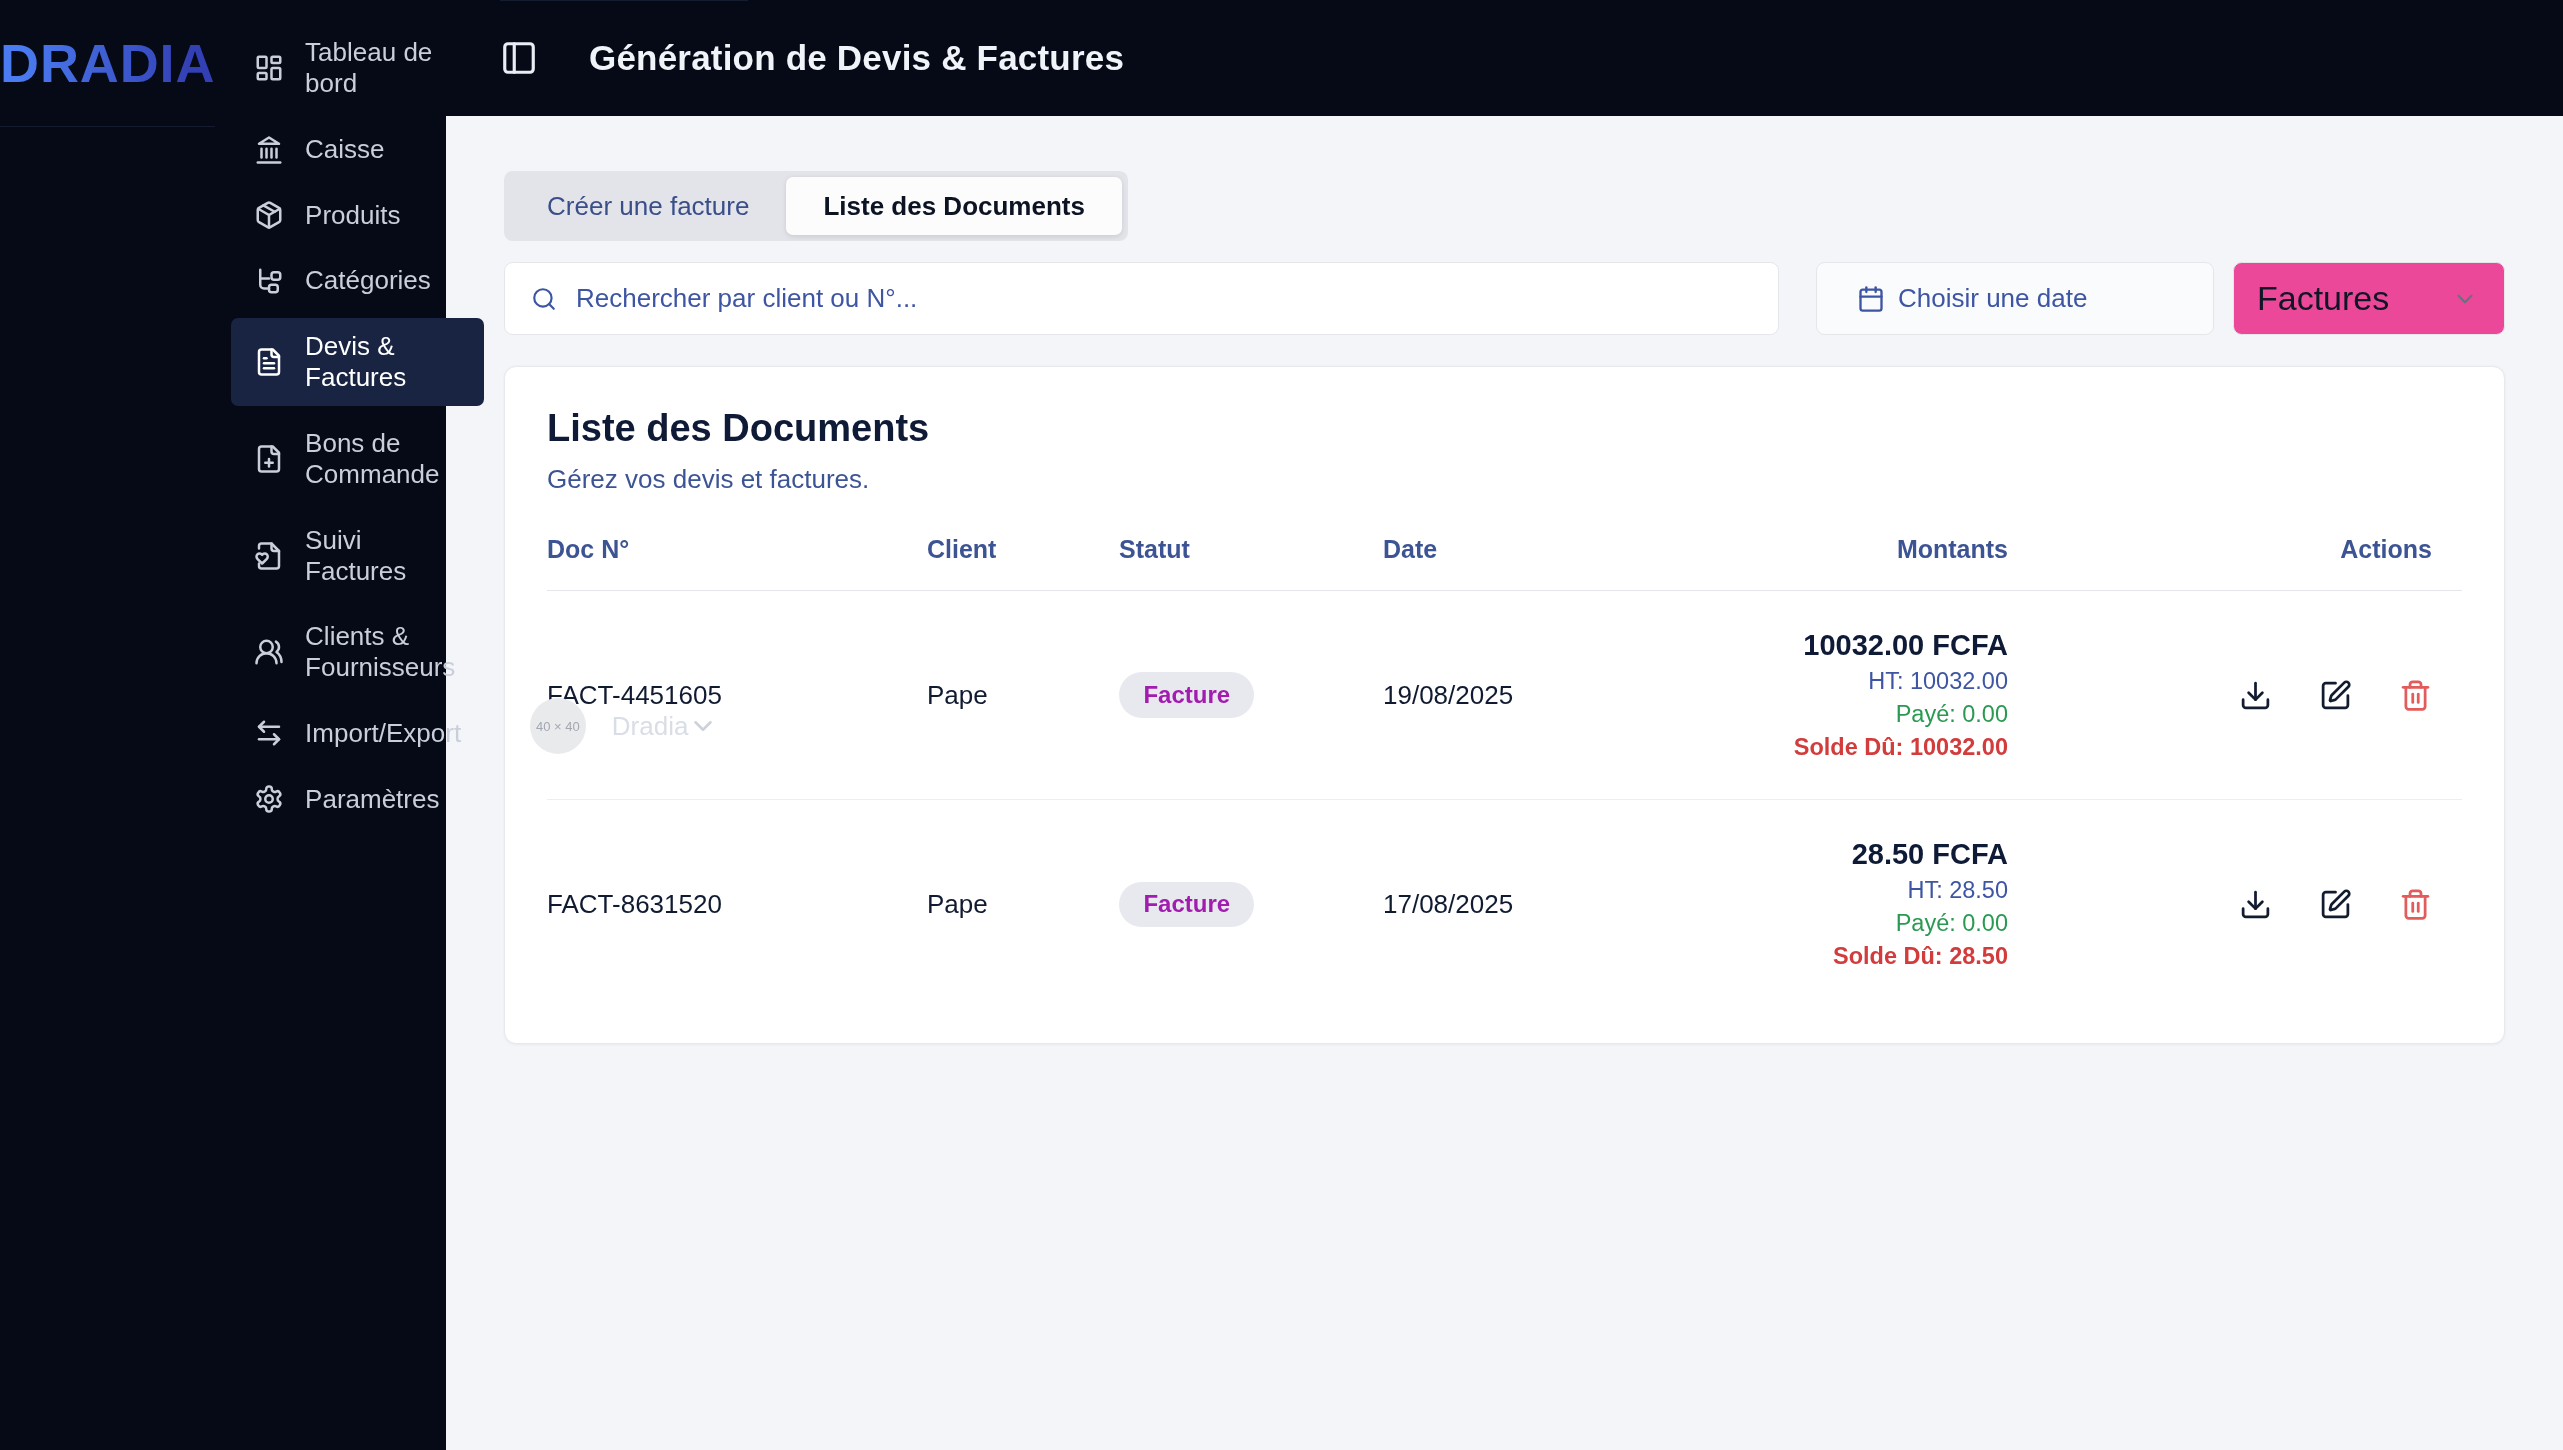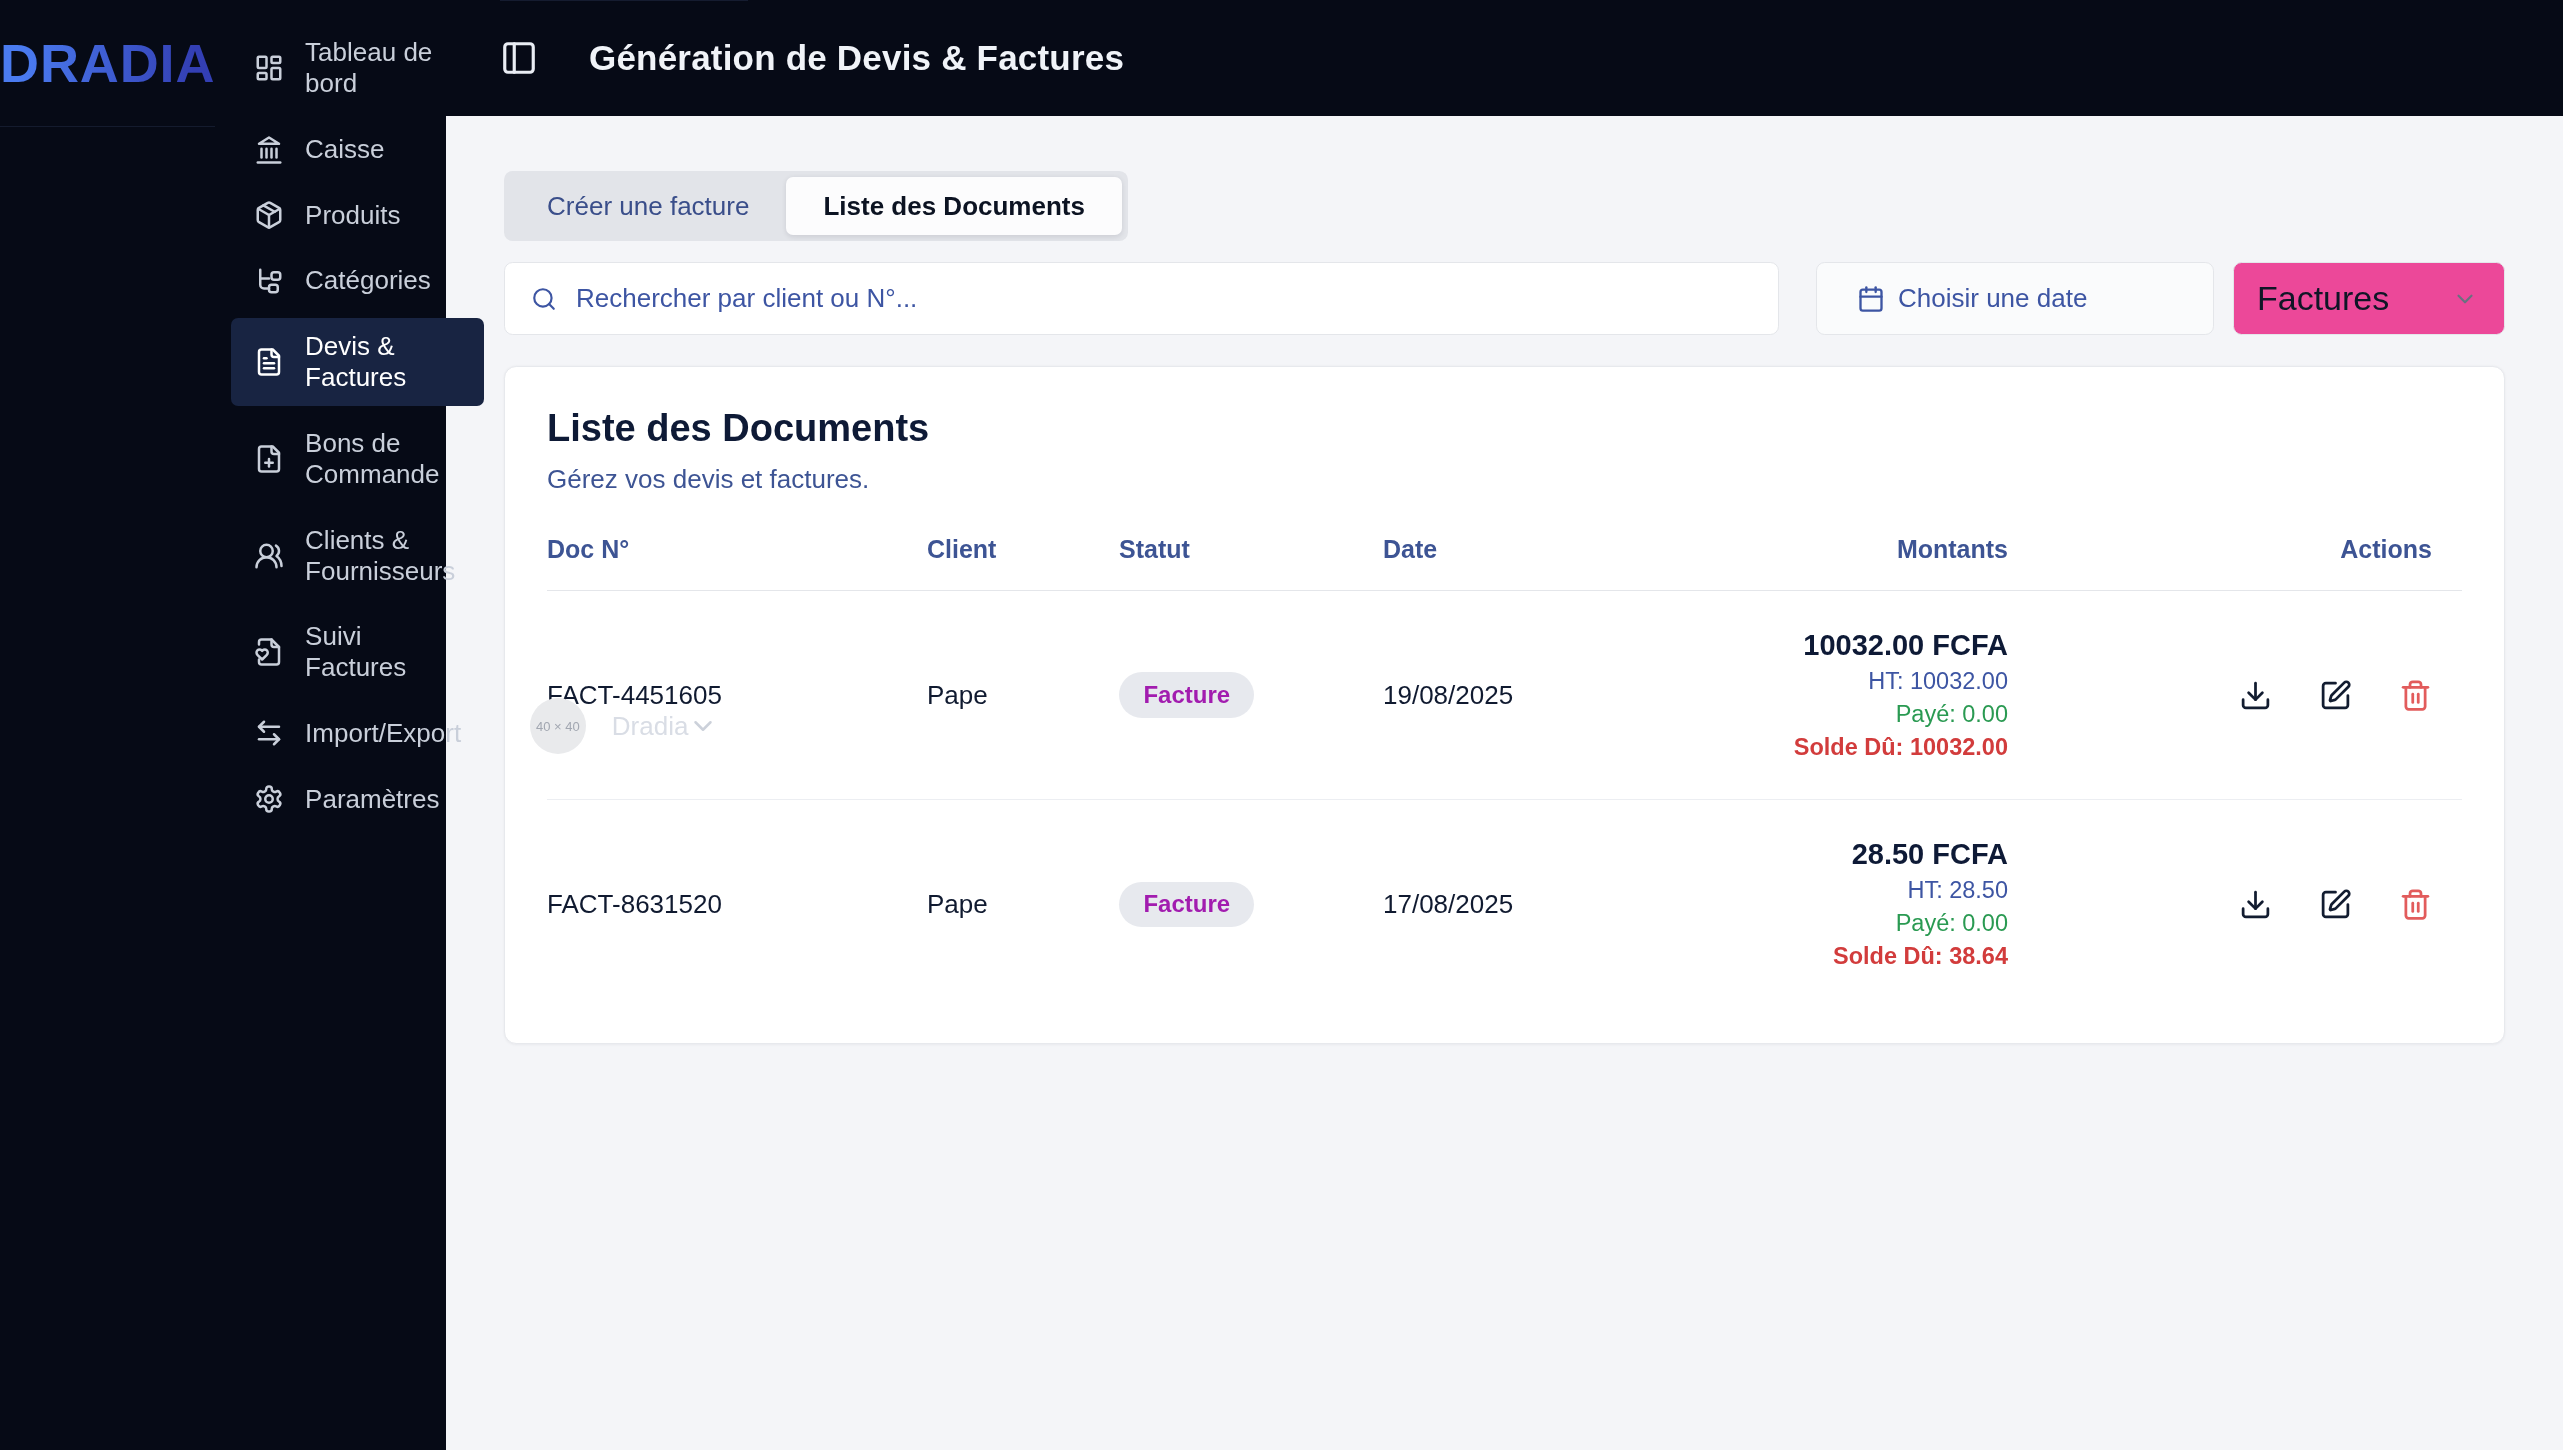--- a/index.html
+++ b/index.html
@@ -202,33 +202,33 @@
       <svg class="nav-ico" viewBox="0 0 24 24" fill="none" stroke="currentColor" stroke-width="2" stroke-linecap="round" stroke-linejoin="round">
           <path d="M15 2H6a2 2 0 0 0-2 2v16a2 2 0 0 0 2 2h12a2 2 0 0 0 2-2V7Z"></path>
           <path d="M14 2v4a2 2 0 0 0 2 2h4"></path>
           <path d="M9 15h6"></path>
           <path d="M12 18v-6"></path>
         </svg>
       <span>Bons de Commande</span>
     </div>
     <div class="nav-item">
       <svg class="nav-ico" viewBox="0 0 24 24" fill="none" stroke="currentColor" stroke-width="2" stroke-linecap="round" stroke-linejoin="round">
+          <path d="M4 6V4a2 2 0 0 1 2-2h8l6 6v12a2 2 0 0 1-2 2H6a2 2 0 0 1-2-2v-2"></path>
+          <path d="M14 2v4a2 2 0 0 0 2 2h4"></path>
+          <path d="M10.29 10.7a2.43 2.43 0 0 0-2.66-.52c-.29.12-.56.3-.78.53l-.35.34-.35-.34a2.43 2.43 0 0 0-2.65-.53c-.3.12-.56.3-.79.53-.95.94-1 2.53.2 3.74L6.5 18l3.6-3.55c1.2-1.21 1.14-2.8.19-3.74Z"></path>
+        </svg>
+      <span>Suivi Factures</span>
+    </div>
+    <div class="nav-item">
+      <svg class="nav-ico" viewBox="0 0 24 24" fill="none" stroke="currentColor" stroke-width="2" stroke-linecap="round" stroke-linejoin="round">
           <path d="M18 21a8 8 0 0 0-16 0"></path>
           <circle cx="10" cy="8" r="5"></circle>
           <path d="M22 20c0-3.37-2-6.5-4-8a5 5 0 0 0-.45-8.3"></path>
         </svg>
       <span>Clients &amp; Fournisseurs</span>
-    </div>
-    <div class="nav-item">
-      <svg class="nav-ico" viewBox="0 0 24 24" fill="none" stroke="currentColor" stroke-width="2" stroke-linecap="round" stroke-linejoin="round">
-          <path d="M4 6V4a2 2 0 0 1 2-2h8l6 6v12a2 2 0 0 1-2 2H6a2 2 0 0 1-2-2v-2"></path>
-          <path d="M14 2v4a2 2 0 0 0 2 2h4"></path>
-          <path d="M10.29 10.7a2.43 2.43 0 0 0-2.66-.52c-.29.12-.56.3-.78.53l-.35.34-.35-.34a2.43 2.43 0 0 0-2.65-.53c-.3.12-.56.3-.79.53-.95.94-1 2.53.2 3.74L6.5 18l3.6-3.55c1.2-1.21 1.14-2.8.19-3.74Z"></path>
-        </svg>
-      <span>Suivi Factures</span>
     </div>
     <div class="nav-item">
       <svg class="nav-ico" viewBox="0 0 24 24" fill="none" stroke="currentColor" stroke-width="2" stroke-linecap="round" stroke-linejoin="round">
           <path d="M8 3 4 7l4 4"></path>
           <path d="M4 7h16"></path>
           <path d="m16 21 4-4-4-4"></path>
           <path d="M20 17H4"></path>
         </svg>
       <span>Import/Export</span>
     </div>
@@ -351,21 +351,21 @@
         <div class="td">FACT-8631520</div>
         <div class="td">Pape</div>
         <div class="td">
           <span class="badge">Facture</span>
         </div>
         <div class="td">17/08/2025</div>
         <div class="td montants">
           <div class="amount-total">28.50 FCFA</div>
           <div class="amount-line amount-ht">HT: 28.50</div>
           <div class="amount-line amount-paye">Payé: 0.00</div>
-          <div class="amount-line amount-solde">Solde Dû: 38.64</div>
+          <div class="amount-line amount-solde">Solde Dû: 28.50</div>
         </div>
         <div class="td actions">
           <button class="icon-btn">
             <svg width="33" height="33" viewBox="0 0 24 24" fill="none" stroke="currentColor" stroke-width="2" stroke-linecap="round" stroke-linejoin="round">
                 <path d="M21 15v4a2 2 0 0 1-2 2H5a2 2 0 0 1-2-2v-4"></path>
                 <polyline points="7 10 12 15 17 10"></polyline>
                 <line x1="12" x2="12" y1="15" y2="3"></line>
               </svg>
           </button>
           <button class="icon-btn">

